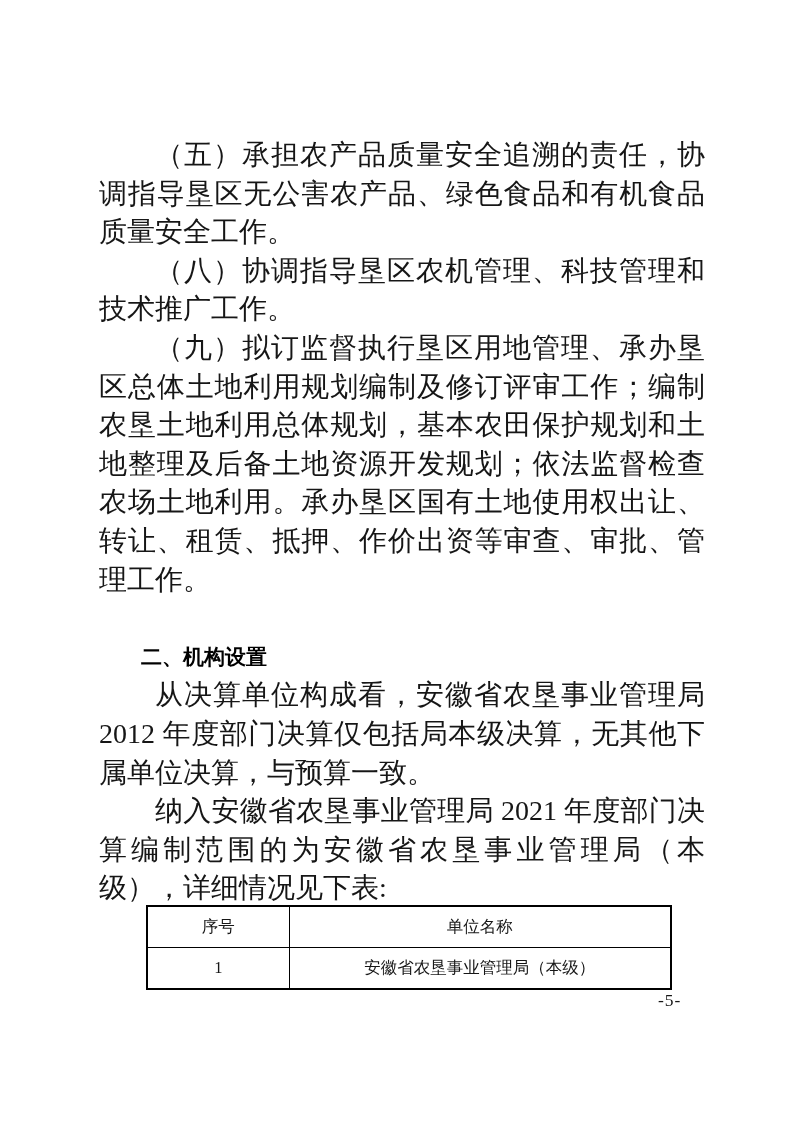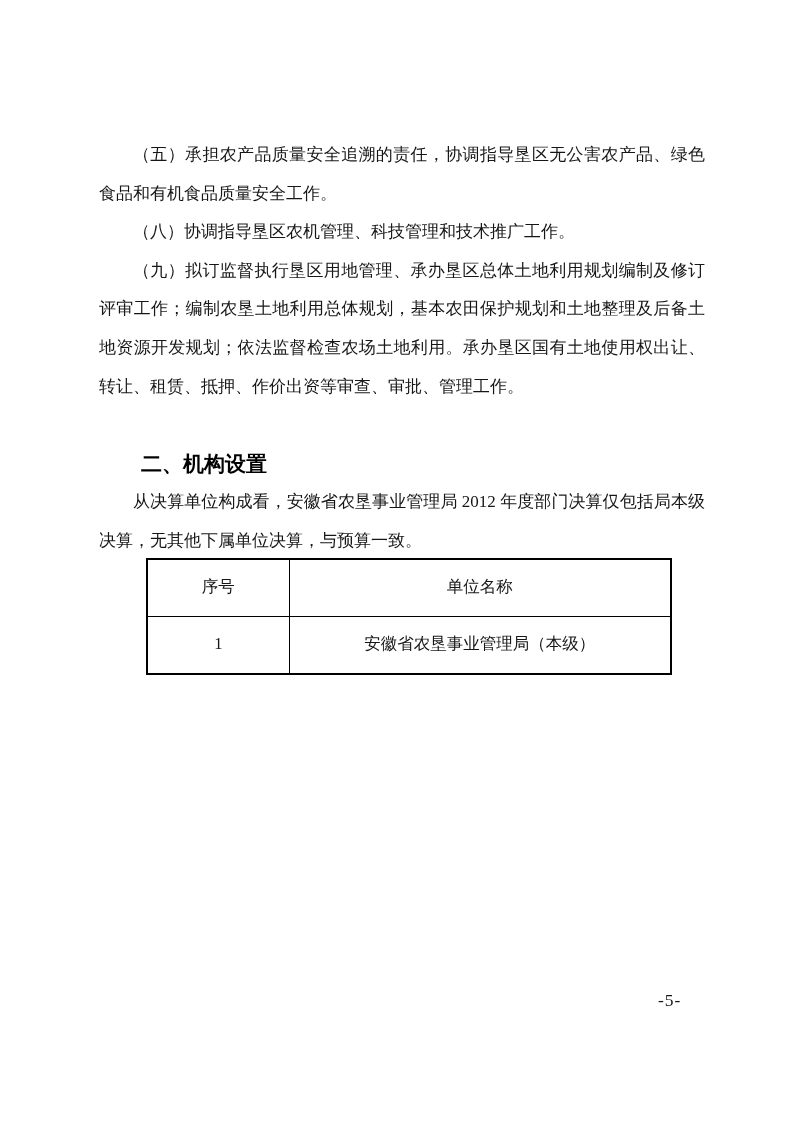--- a/index.html
+++ b/index.html
@@ -17,21 +17,21 @@
     color: #161616;
   }
   .content {
     position: absolute;
     left: 99px;
     top: 136px;
     width: 606px;
   }
   .para {
     margin: 0;
-    font-size: 17px;
+    font-size: 28px;
     line-height: 38.6px;
     text-align: justify;
     text-indent: 2em;
     letter-spacing: 0;
   }
   .section-heading {
     margin: 38.6px 0 0 0;
     font-size: 21px;
     line-height: 38.6px;
     font-weight: bold;
@@ -48,21 +48,21 @@
   }
   .units-table th,
   .units-table td {
     border: 1px solid #000000;
     font-weight: normal;
     font-size: 16.5px;
     line-height: 1;
     text-align: center;
     vertical-align: middle;
     height: 24px;
-    padding: 16px;
+    padding: 8px;
     color: #161616;
   }
   .units-table col.col-seq { width: 142px; }
   .page-number {
     position: absolute;
     left: 658px;
     top: 990px;
     font-size: 17.5px;
     letter-spacing: 1px;
     color: #161616;
@@ -74,20 +74,21 @@
 <div class="page">
   <div class="content">
 
     <p class="para">（五）承担农产品质量安全追溯的责任，协调指导垦区无公害农产品、绿色食品和有机食品质量安全工作。</p>
     <p class="para">（八）协调指导垦区农机管理、科技管理和技术推广工作。</p>
     <p class="para">（九）拟订监督执行垦区用地管理、承办垦区总体土地利用规划编制及修订评审工作；编制农垦土地利用总体规划，基本农田保护规划和土地整理及后备土地资源开发规划；依法监督检查农场土地利用。承办垦区国有土地使用权出让、转让、租赁、抵押、作价出资等审查、审批、管理工作。</p>
 
     <h2 class="section-heading">二、机构设置</h2>
 
     <p class="para">从决算单位构成看，安徽省农垦事业管理局 2012 年度部门决算仅包括局本级决算，无其他下属单位决算，与预算一致。</p>
+    <p class="para">纳入安徽省农垦事业管理局 2021 年度部门决算编制范围的为安徽省农垦事业管理局（本级），详细情况见下表:</p>
 
     <table class="units-table">
       <colgroup>
         <col class="col-seq">
         <col class="col-name">
       </colgroup>
       <thead>
         <tr>
           <th>序号</th>
           <th>单位名称</th>

